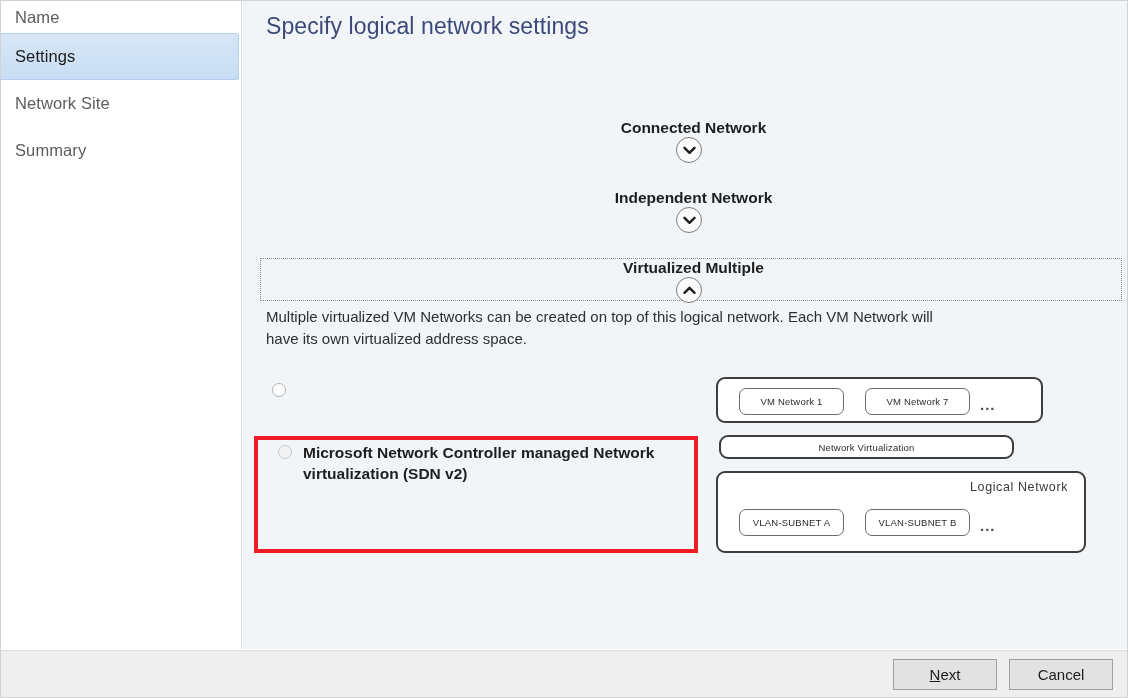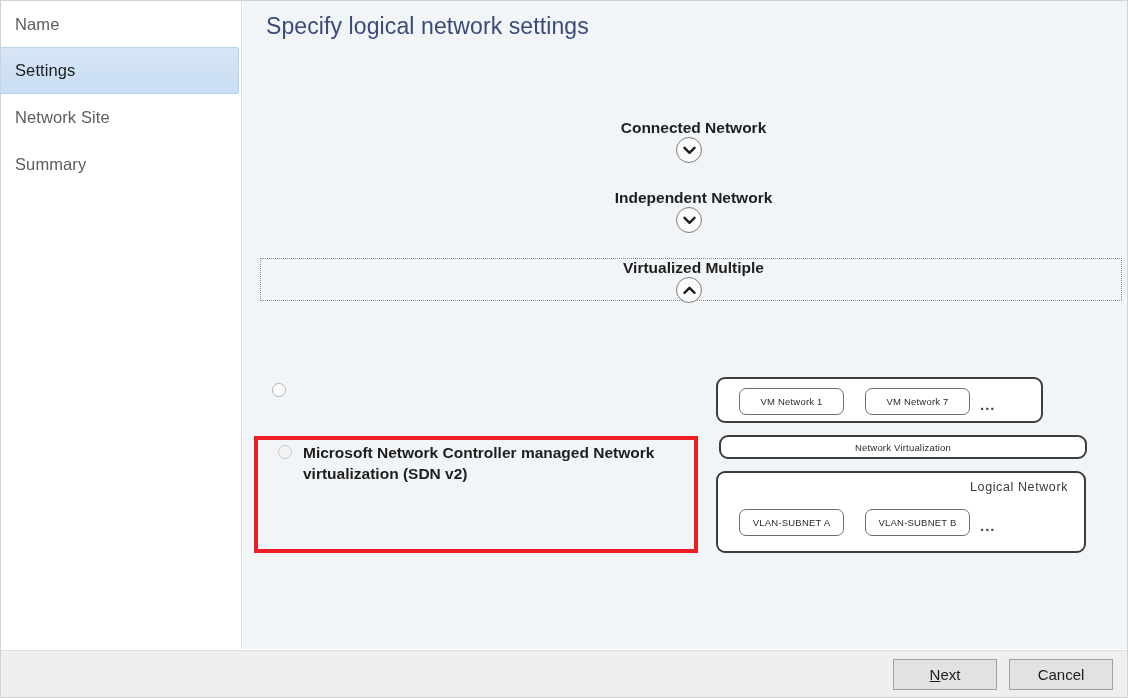--- a/index.html
+++ b/index.html
@@ -34,21 +34,21 @@
   .nav-item {
     position: relative;
     height: 47px;
     display: flex;
     align-items: center;
     padding-left: 14px;
     font-size: 16.5px;
     color: #5d5d5d;
     letter-spacing: 0.1px;
   }
-  .nav-item.first { height: 46px; }
+  .nav-item.first { height: 32px; }
   .nav-item.selected {
     color: #1d1d1d;
     background: linear-gradient(to bottom, #d8e6f7 0%, #cfe1f5 50%, #c9def4 100%);
     border-top: 1px solid #b9d3ef;
     border-bottom: 1px solid #b4cfee;
     border-right: 1px solid #b4cfee;
     border-radius: 0 3px 3px 0;
     width: 238px;
   }
 
@@ -177,21 +177,21 @@
     width: 330px;
     height: 180px;
   }
   .dbox {
     position: absolute;
     background: #ffffff;
     border: 2.5px solid #3d3d3d;
     border-radius: 9px;
   }
   #dbox-top    { left: 0;  top: 0;   width: 327px; height: 46px; }
-  #dbox-mid    { left: 3px; top: 58px; width: 368px; height: 24px; }
+  #dbox-mid    { left: 3px; top: 58px; width: 295px; height: 24px; }
   #dbox-bottom { left: 0;  top: 94px; width: 370px; height: 82px; }
 
   .inner-box {
     position: absolute;
     background: #ffffff;
     border: 1.6px solid #6d6d6d;
     border-radius: 7px;
     display: flex;
     align-items: center;
     justify-content: center;
@@ -315,20 +315,21 @@
         <span class="sec-label">Virtualized Multiple</span>
         <span class="sec-rule"></span>
         <span class="chev-btn">
           <svg width="13" height="9" viewBox="0 0 13 9">
               <path d="M1.5 6.8 L6.5 1.8 L11.5 6.8" stroke="#1f1f1f" stroke-width="2.4" fill="none" stroke-linecap="round" stroke-linejoin="round"></path>
             </svg>
         </span>
       </div>
     </div>
 
+    <div id="virt-desc">Multiple virtualized VM Networks can be created on top of this logical network. Each VM Network will have its own virtualized address space.</div>
 
     <div id="red-highlight"></div>
 
     <div class="radio-row" id="radio-row-1">
       <span class="radio"></span>
     </div>
 
     <div class="radio-row" id="radio-row-2">
       <span class="radio dim"></span>
       <span class="radio-label">Microsoft Network Controller managed Network virtualization (SDN v2)</span>

